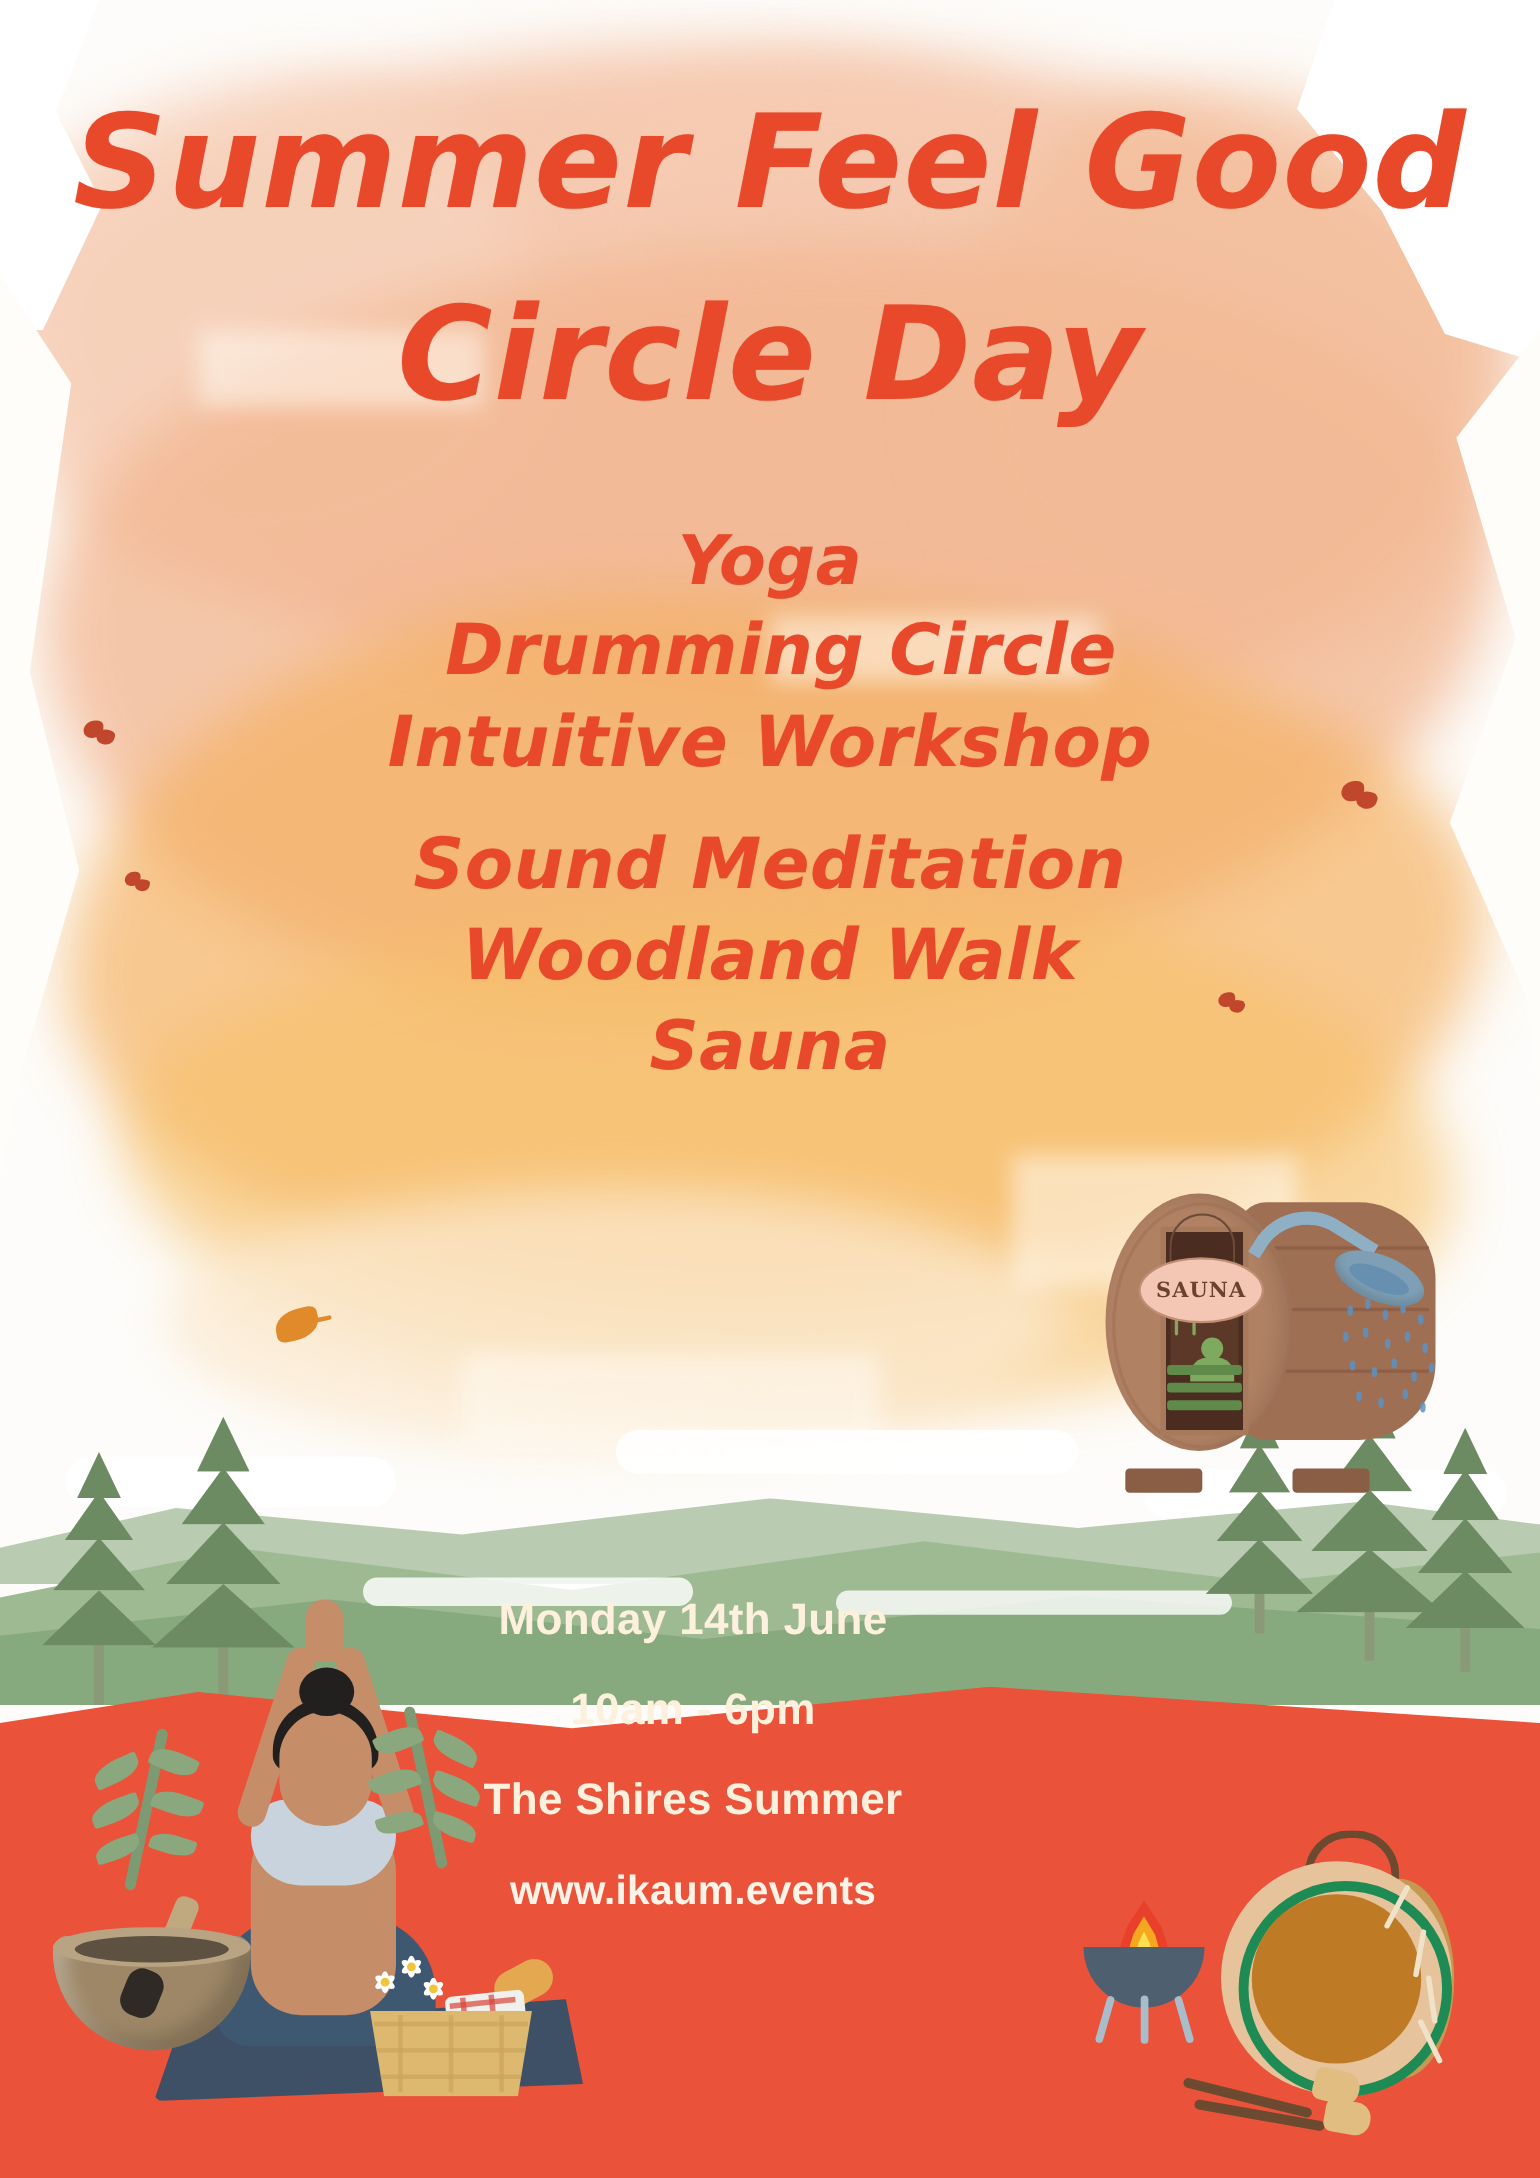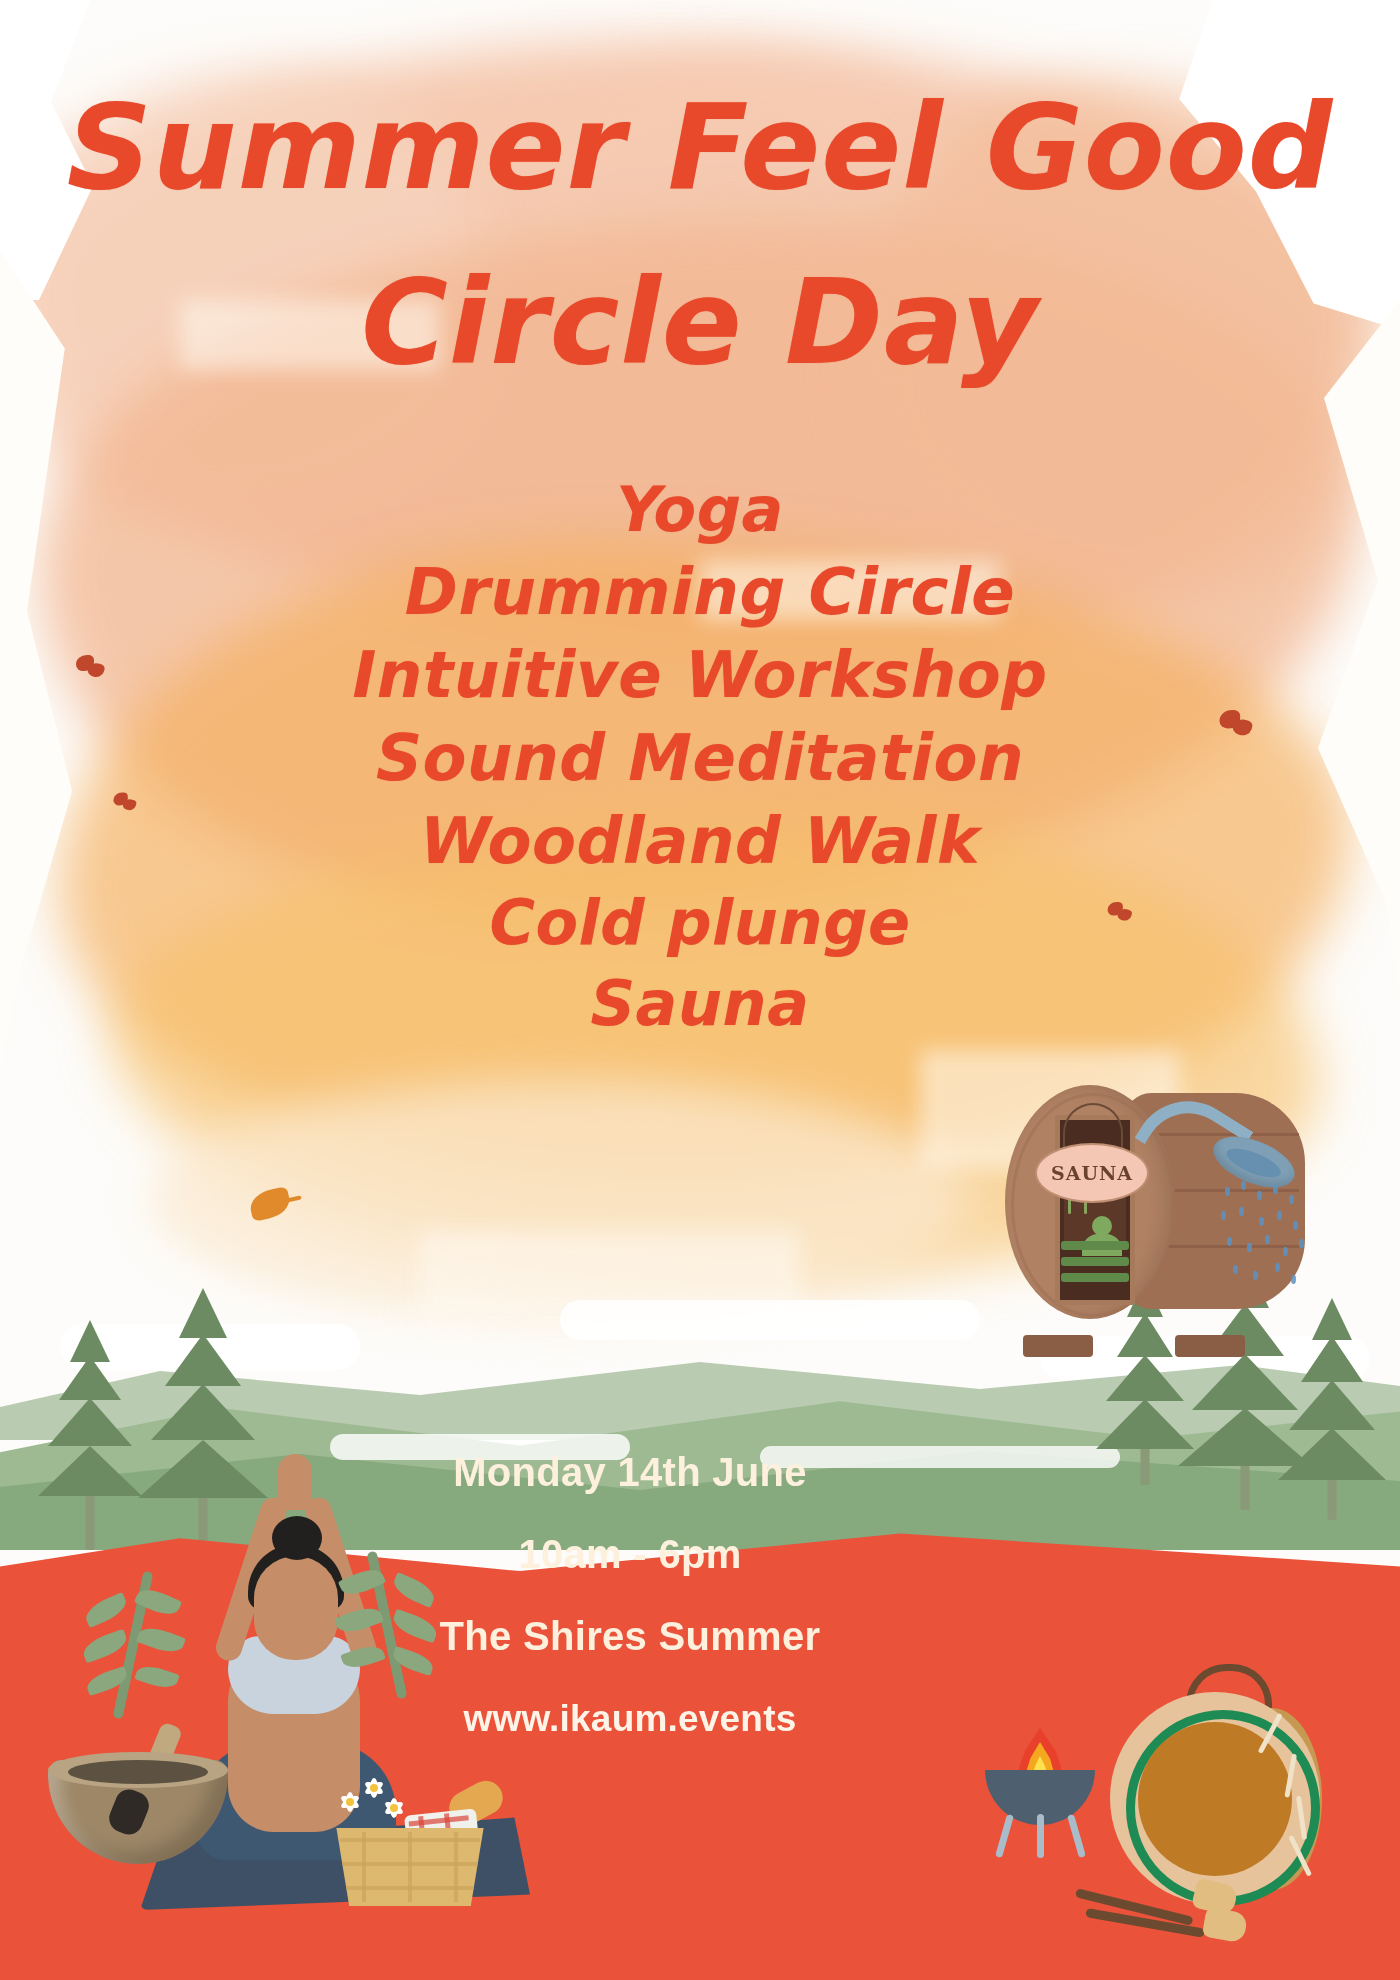--- a/index.html
+++ b/index.html
@@ -258,23 +258,22 @@
 
   <div class="headline">
     <div class="hl1">Summer Feel Good</div>
     <div class="hl2">Circle Day</div>
   </div>
 
   <div class="activities">
     <div class="act" style="font-size:62px;">Yoga</div>
     <div class="act" style="font-size:64px;padding-left:20px;">Drumming Circle</div>
     <div class="act" style="font-size:64px;">Intuitive Workshop</div>
-    <div class="act" style="font-size:64px;">Sound Meditation</div>
+    <div class="act" style="font-size:64px;margin-top:28px;">Sound Meditation</div>
     <div class="act" style="font-size:64px;">Woodland Walk</div>
-    <div class="act" style="font-size:62px;">Cold plunge</div>
     <div class="act" style="font-size:62px;">Sauna</div>
   </div>
 
   <div class="butterfly" style="left:76px;top:655px;">
     <i style="left:0;top:0;width:18px;height:16px;"></i>
     <i style="left:12px;top:8px;width:16px;height:14px;transform:rotate(18deg);"></i>
   </div>
   <div class="butterfly" style="left:110px;top:790px;transform:scale(.8);">
     <i style="left:0;top:0;width:18px;height:16px;"></i>
     <i style="left:12px;top:8px;width:16px;height:14px;transform:rotate(18deg);"></i>

